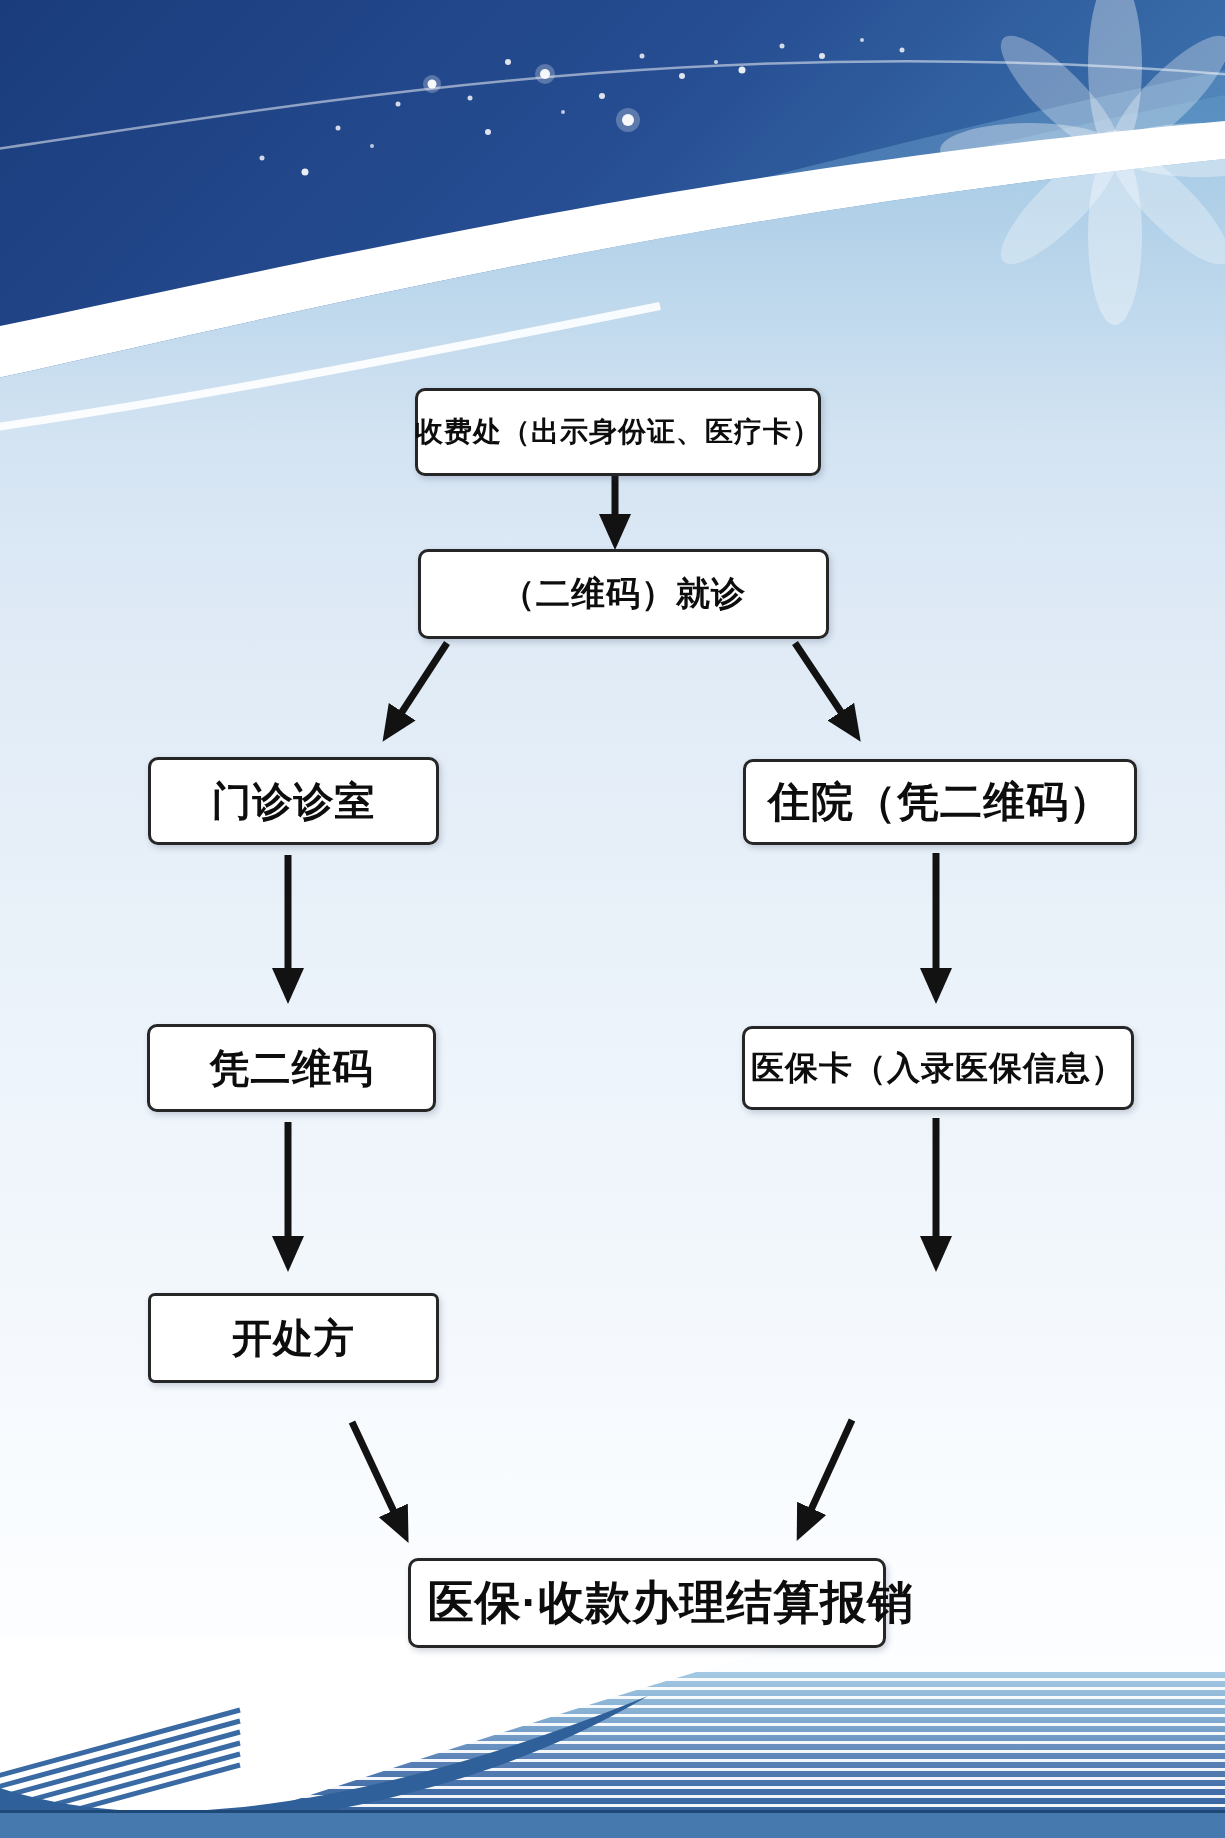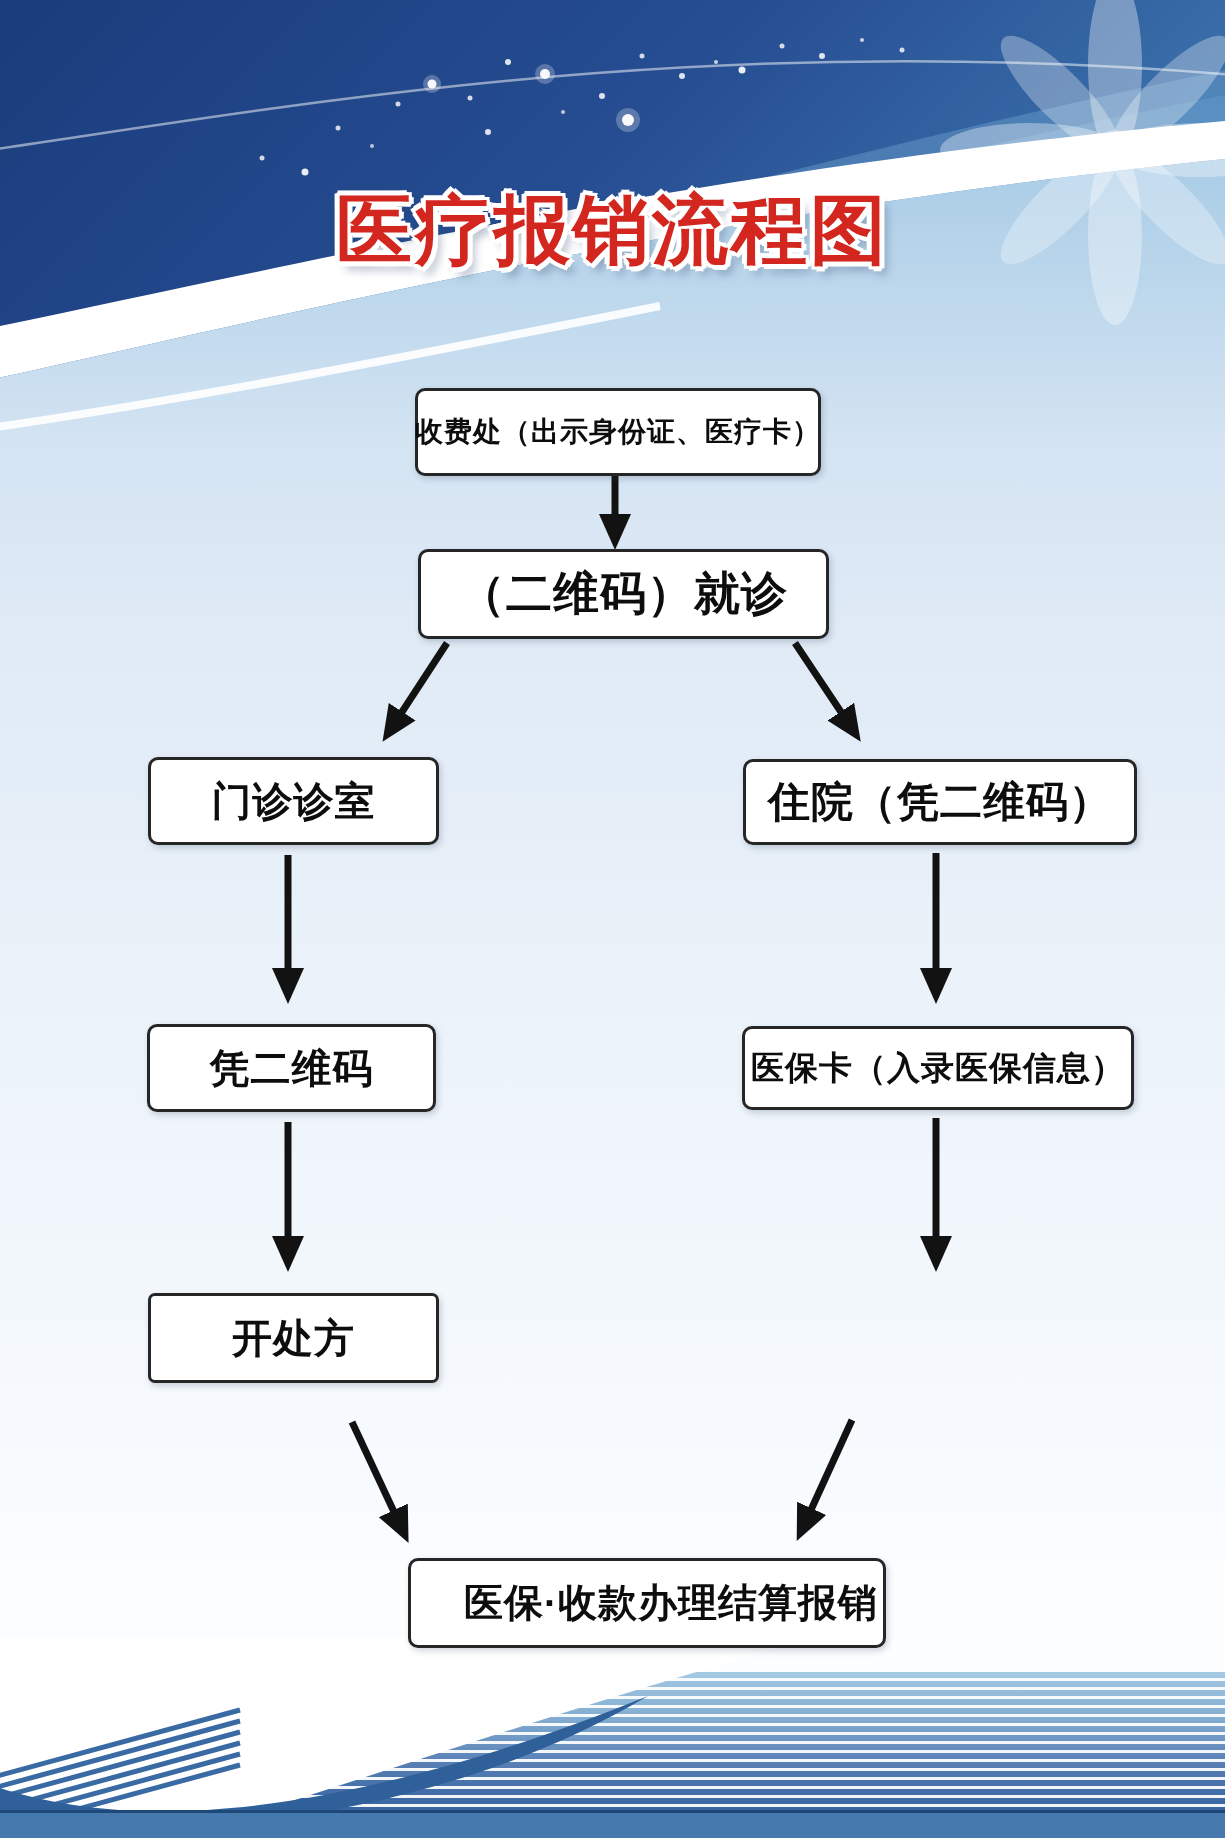--- a/index.html
+++ b/index.html
@@ -102,21 +102,20 @@
       <line x1="-10" y1="151" x2="240" y2="83"></line>
       <line x1="-10" y1="162" x2="240" y2="94"></line>
       <line x1="-10" y1="173" x2="240" y2="105"></line>
       <line x1="-10" y1="184" x2="240" y2="116"></line>
       <line x1="-10" y1="195" x2="240" y2="127"></line>
     </g>
     <path d="M0,150 C130,192 330,186 648,58 C480,158 240,210 0,186 Z" fill="#2f6099"></path>
   </svg>
   <div class="bottom-band"></div>
 
-  <div class="title">医疗报销流程图</div>
 
   <svg class="arrows" width="1225" height="1838" viewBox="0 0 1225 1838">
     <defs>
       <marker id="ah" markerUnits="userSpaceOnUse" markerWidth="40" markerHeight="36" refX="4" refY="18" orient="auto">
         <path d="M0,2 L36,18 L0,34 Z" fill="#121212"></path>
       </marker>
     </defs>
     <g stroke="#121212" stroke-width="7">
       <line x1="615" y1="445" x2="615" y2="518" marker-end="url(#ah)"></line>
       <line x1="447" y1="643" x2="400" y2="715" marker-end="url(#ah)"></line>
@@ -126,35 +125,35 @@
       <line x1="288" y1="1122" x2="288" y2="1240" marker-end="url(#ah)"></line>
       <line x1="936" y1="1118" x2="936" y2="1240" marker-end="url(#ah)"></line>
       <line x1="352" y1="1422" x2="395" y2="1514" marker-end="url(#ah)"></line>
       <line x1="852" y1="1420" x2="810" y2="1512" marker-end="url(#ah)"></line>
     </g>
   </svg>
 
   <div class="node" style="left:415px;top:345px;width:400px;height:82px;font-size:28px;margin-top:43px;">
     <span>收费处（出示身份证、医疗卡）</span>
   </div>
-  <div class="node" style="left:418px;top:549px;width:405px;height:84px;font-size:46px;">
+  <div class="node" style="left:418px;top:549px;width:405px;height:84px;font-size:34px;">
     <span>（二维码）就诊</span>
   </div>
   <div class="node" style="left:148px;top:757px;width:285px;height:82px;font-size:40px;">
     <span>门诊诊室</span>
   </div>
   <div class="node" style="left:743px;top:759px;width:388px;height:80px;font-size:42px;">
     <span>住院（凭二维码）</span>
   </div>
   <div class="node" style="left:147px;top:1024px;width:283px;height:82px;font-size:40px;">
     <span>凭二维码</span>
   </div>
   <div class="node" style="left:742px;top:1026px;width:386px;height:78px;font-size:33px;">
     <span>医保卡（入录医保信息）</span>
   </div>
   <div class="node" style="left:148px;top:1293px;width:285px;height:84px;font-size:40px;border-radius:7px;">
     <span>开处方</span>
   </div>
-  <div class="node" style="left:408px;top:1558px;width:424px;height:84px;font-size:39px;padding-left:48px;">
+  <div class="node" style="left:408px;top:1558px;width:424px;height:84px;font-size:46px;padding-left:48px;">
     <span>医保·收款办理结算报销</span>
   </div>
 
 </div>
 
 </body></html>

